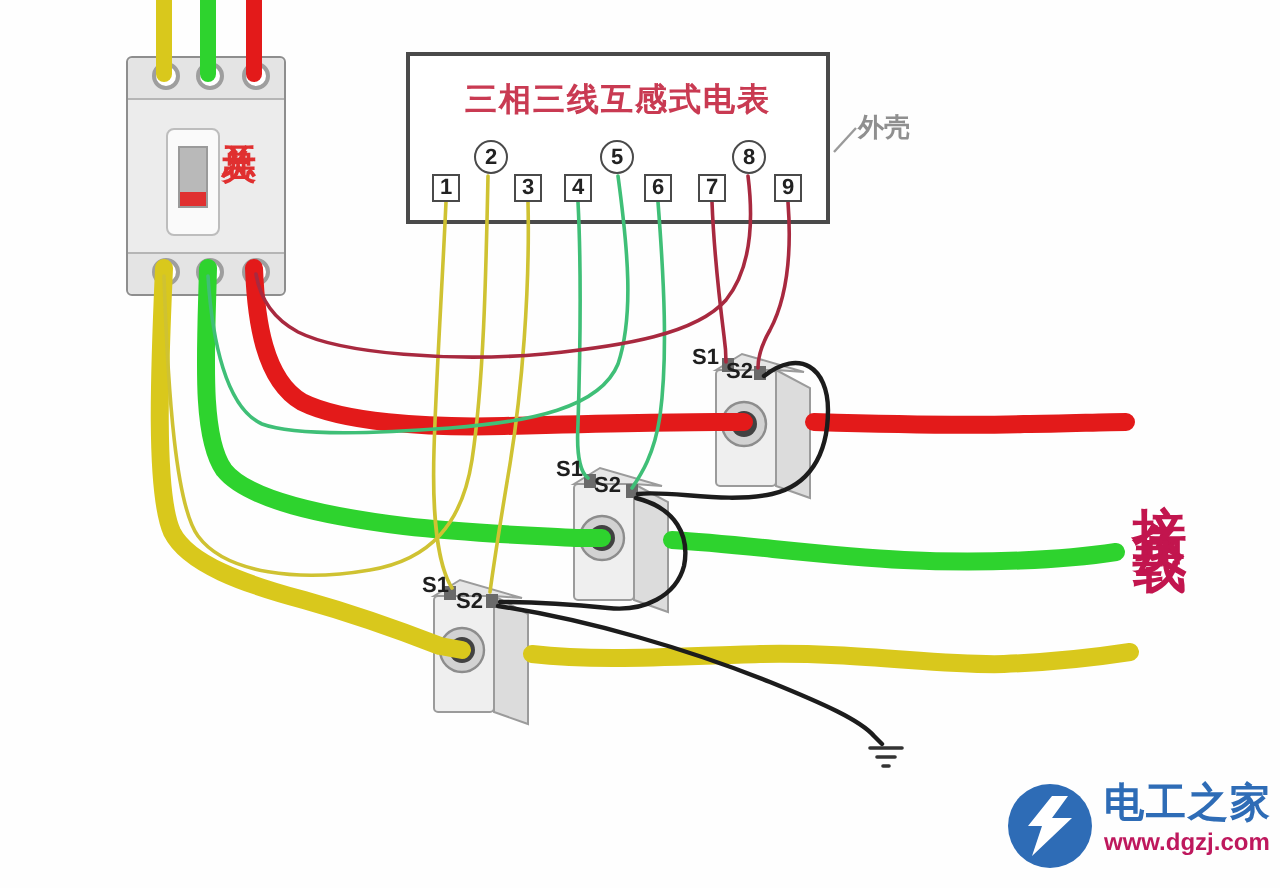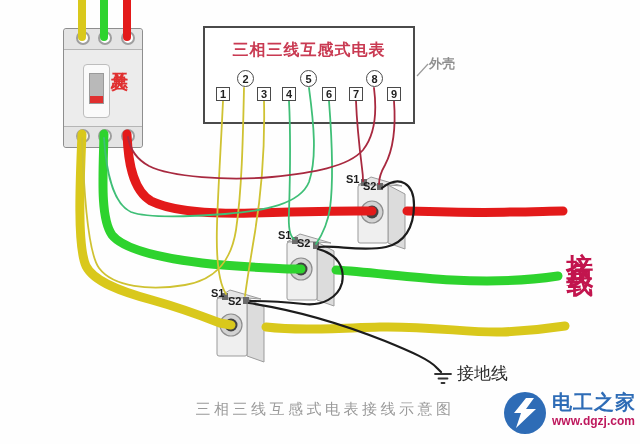--- a/index.html
+++ b/index.html
@@ -30,21 +30,21 @@
     background:#b9b9b9;border:1px solid #9a9a9a;box-sizing:border-box;
   }
   #bk-toggle-band{position:absolute;left:0;bottom:0;width:100%;height:7px;background:var(--breaker-red);}
   .vtext{writing-mode:vertical-rl;text-orientation:upright;}
   #breaker-label{
     left:111px;top:58px;color:var(--breaker-red);font-size:17px;font-weight:bold;
     letter-spacing:1px;line-height:1;z-index:3;
   }
   
   #meter{
-    left:203px;top:26px;width:212px;height:98px;background:#fff;
+    left:203px;top:26px;width:212px;height:86px;background:#fff;
     border:2px solid #4a4a4a;box-sizing:border-box;z-index:2;
   }
   #meter-title{
     position:absolute;left:0;top:12px;width:100%;text-align:center;
     color:var(--title-red);font-weight:bold;font-size:16px;letter-spacing:1px;
   }
   .term{
     position:absolute;box-sizing:border-box;background:#fff;border:1.5px solid #4a4a4a;
     font-size:11px;font-weight:bold;color:#222;display:flex;align-items:center;justify-content:center;
     z-index:6;
@@ -187,22 +187,20 @@
   </svg>
 
   <span class="slabel abs" style="left:346px;top:174px;">S1</span>
   <span class="slabel abs" style="left:363px;top:181px;">S2</span>
   <span class="slabel abs" style="left:278px;top:230px;">S1</span>
   <span class="slabel abs" style="left:297px;top:238px;">S2</span>
   <span class="slabel abs" style="left:211px;top:288px;">S1</span>
   <span class="slabel abs" style="left:228px;top:296px;">S2</span>
 
   <div id="load-label" class="abs vtext">接负载</div>
-  <div id="ground-label" class="abs">接地线</div>
-  <div id="caption" class="abs">三相三线互感式电表接线示意图</div>
 
   <div id="logo" class="abs">
     <div id="logo-circle">
       <svg width="26" height="30" viewBox="0 0 26 30">
         <polygon points="14,0 2,15 9,15 4,30 24,11 14,11 22,0" fill="#ffffff"></polygon>
       </svg>
     </div>
     <div id="logo-texts">
       <span id="logo-name">电工之家</span>
       <span id="logo-site">www.dgzj.com</span>

